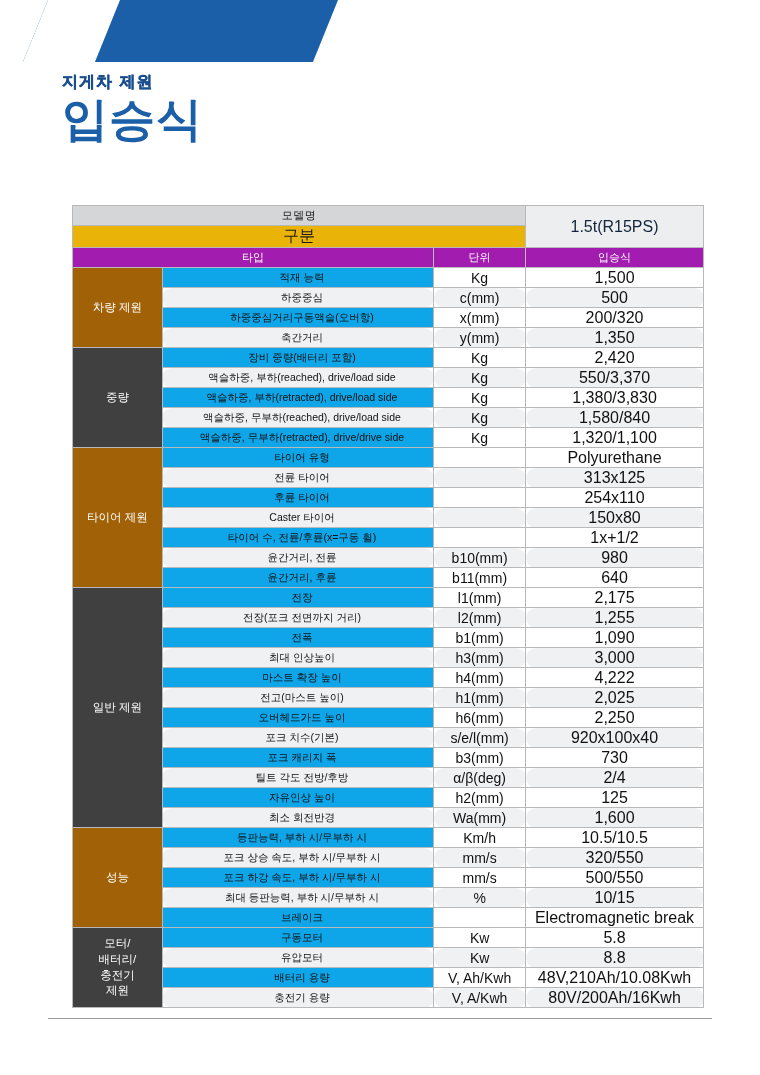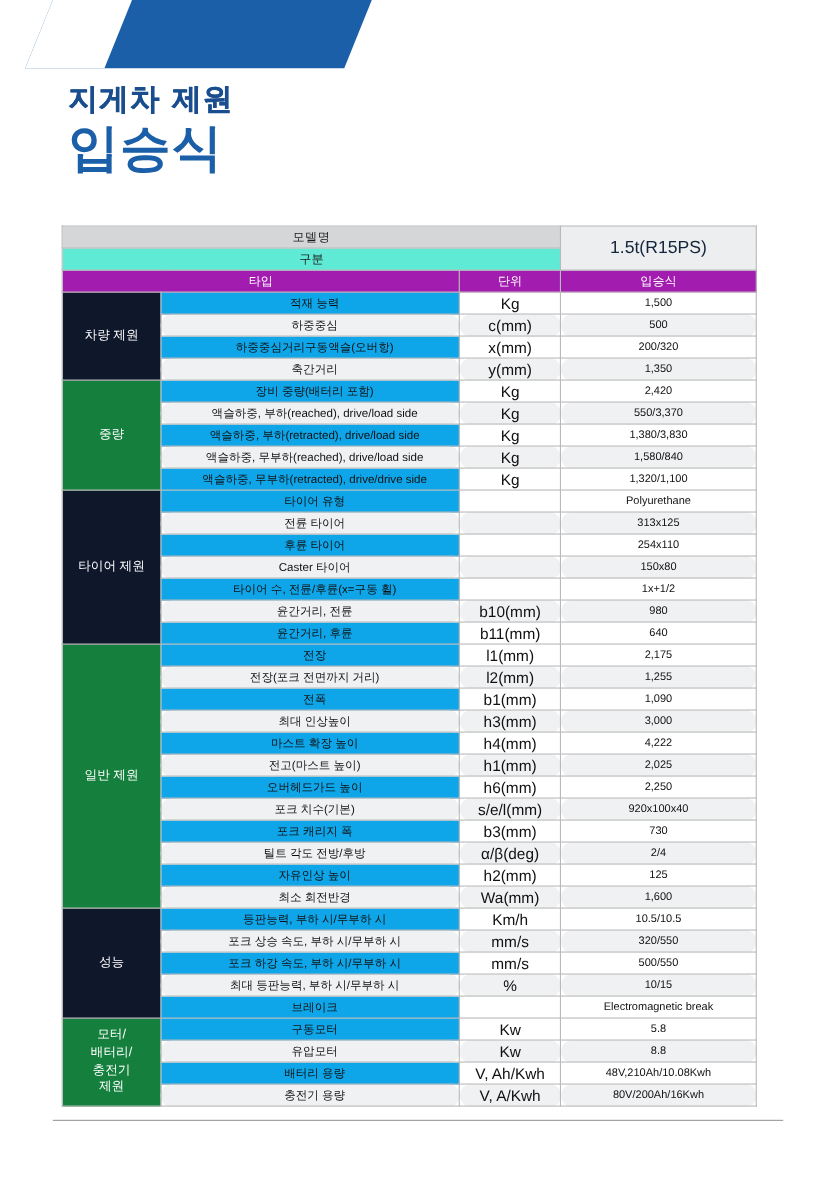--- a/index.html
+++ b/index.html
@@ -37,41 +37,41 @@
     background: #ffffff;
   }
 
   .title-block {
     position: absolute;
     top: 72px;
     left: 62px;
   }
   .title-small {
     font-family: "DejaVu Sans", sans-serif;
-    font-size: 27px;
+    font-size: 16px;
     font-weight: bold;
     color: #1a4e8e;
     letter-spacing: 1px;
     -webkit-text-stroke: 0.4px #1a4e8e;
   }
   .title-big {
     font-family: "DejaVu Sans", sans-serif;
     font-size: 46px;
     font-weight: bold;
     color: #1a5fa8;
     letter-spacing: 1px;
     line-height: 1.05;
     margin-top: 2px;
   }
 
   
   .spec-wrap {
     position: absolute;
     top: 205px;
-    left: 56px;
+    left: 72px;
     width: 520px;
   }
   table.spec {
     border-collapse: collapse;
     width: 632px;
     font-size: 10.5px;
   }
   table.spec td, table.spec th {
     border: 1px solid #b9b9b9;
     padding: 0;
@@ -82,67 +82,67 @@
   }
 
   .hdr-grey {
     background: #d5d6d8;
     color: #1a1a1a;
     font-size: 11px;
     font-weight: bold;
     letter-spacing: 0.5px;
   }
   .hdr-grey-dark {
-    background: #5eead4;
+    background: #eab308;
     color: #1a1a1a;
-    font-size: 11px;
+    font-size: 16px;
     font-weight: bold;
   }
   .hdr-blue {
     background: #a21caf;
     color: #ffffff;
     font-size: 11px;
     font-weight: bold;
   }
   .model-cell {
     background: #eceef0;
     color: #14243a;
     font-size: 16px;
     font-weight: bold;
   }
   .grp {
-    background: #0f172a;
+    background: #a16207;
     color: #ffffff;
     font-size: 11.5px;
     font-weight: bold;
     width: 90px;
     line-height: 1.35;
   }
   .grp-alt {
-    background: #15803d;
+    background: #404040;
     margin-left: 16px;
   }
   .item {
     text-align: left;
     padding-left: 8px !important;
     background: #0ea5e9;
     font-size: 10.5px;
     width: 272px;
     color: #111;
   }
   .unit {
     background: #ffffff;
     width: 92px;
     font-size: 14px;
     color: #111;
   }
   .val {
     background: #ffffff;
     width: 178px;
-    font-size: 10px;
+    font-size: 16px;
     color: #111;
   }
   tr.shade .item, tr.shade .unit, tr.shade .val {
     background: #f0f1f3;
     border-radius: 10px;
   }
 
   
   .footer-rule {
     position: absolute;

